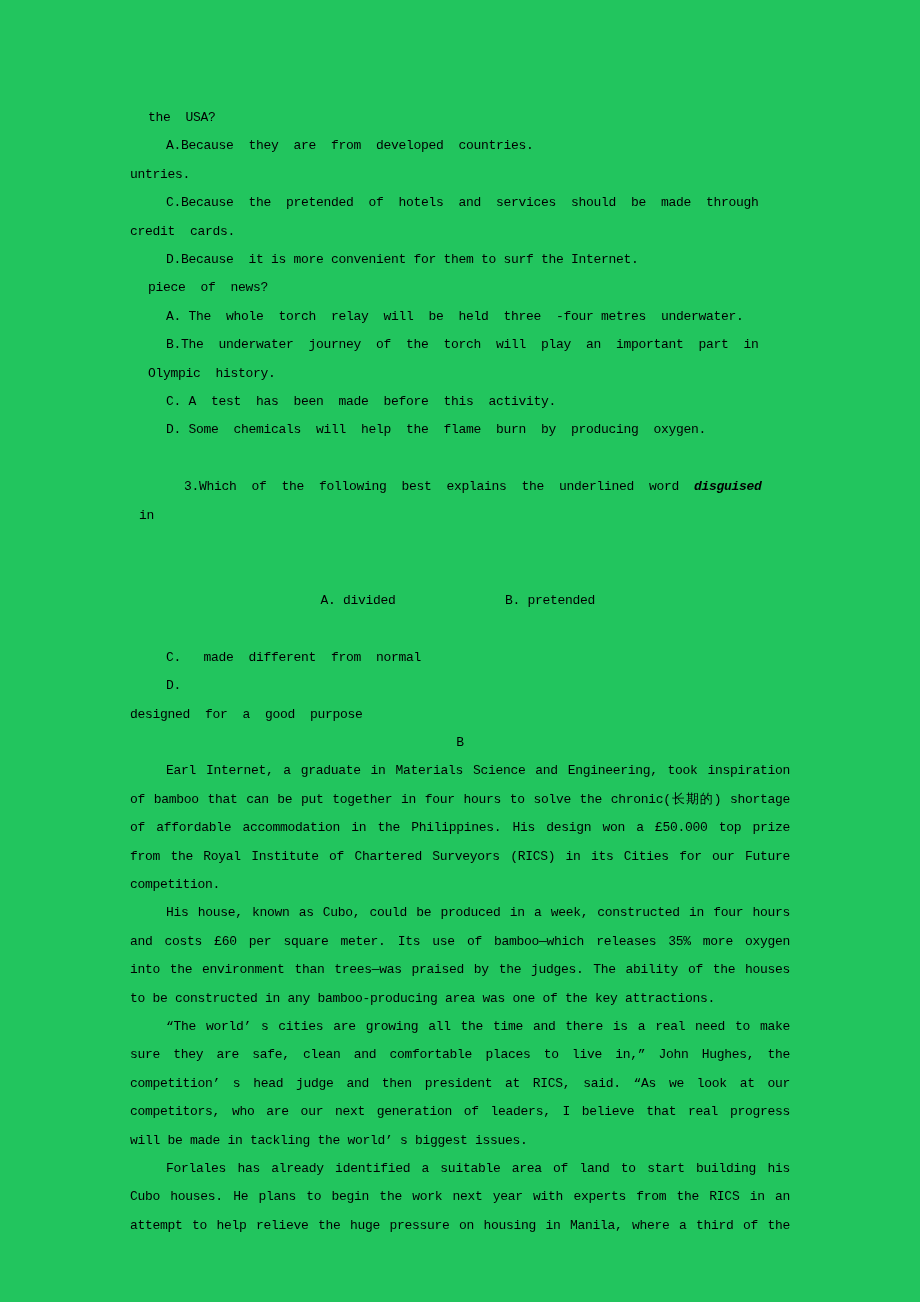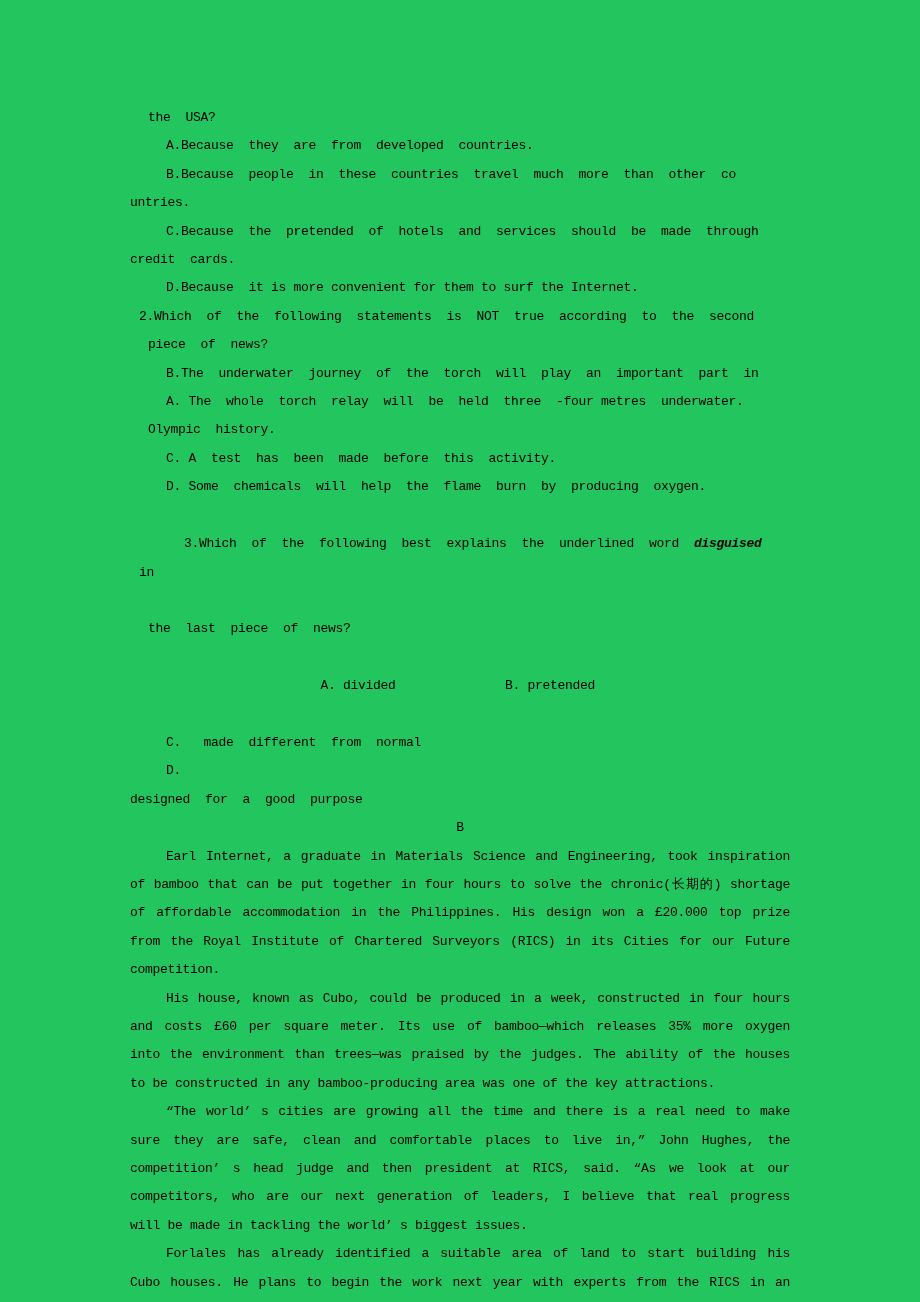--- a/index.html
+++ b/index.html
@@ -34,51 +34,48 @@
   .jst { text-align: justify; text-align-last: justify; }
 </style>
 </head>
 <body>
 
 <div class="page">
   <div class="content">
 
     <div class="line ind-s">the  USA?</div>
     <div class="line ind-o">A.Because  they  are  from  developed  countries.</div>
-    <div class="line ind-o">B.Because  people  in  these  countries  travel  much  more  than  other  co</div>
     <div class="line">untries.</div>
     <div class="line ind-o">C.Because  the  pretended  of  hotels  and  services  should  be  made  through</div>
     <div class="line">credit  cards.</div>
     <div class="line ind-o">D.Because  it is more convenient for them to surf the Internet.</div>
 
-    <div class="line ind-q">2.Which  of  the  following  statements  is  NOT  true  according  to  the  second</div>
     <div class="line ind-s">piece  of  news?</div>
+    <div class="line ind-o">A. The  whole  torch  relay  will  be  held  three  -four metres  underwater.</div>
     <div class="line ind-o">B.The  underwater  journey  of  the  torch  will  play  an  important  part  in</div>
-    <div class="line ind-o">A. The  whole  torch  relay  will  be  held  three  -four metres  underwater.</div>
     <div class="line ind-s">Olympic  history.</div>
     <div class="line ind-o">C. A  test  has  been  made  before  this  activity.</div>
     <div class="line ind-o">D. Some  chemicals  will  help  the  flame  burn  by  producing  oxygen.</div>
 
     <div class="line ind-q">
       <span>3.Which  of  the  following  best  explains  the  underlined  word  </span><span class="kw">disguised</span><span>  in</span>
     </div>
-    <div class="line ind-s">the  last  piece  of  news?</div>
     <div class="line ind-o">
       <span class="col">A. divided</span><span>B. pretended</span>
     </div>
     <div class="line ind-o split">
       <span>C.   made  different  from  normal</span><span>D.</span>
     </div>
     <div class="line">designed  for  a  good  purpose</div>
 
     <div class="line center">B</div>
 
     <div class="line pl jst ind-o">Earl Internet, a graduate in Materials Science and Engineering, took inspiration</div>
     <div class="line pl jst">of bamboo that can be put together in four hours to solve the chronic(长期的) shortage</div>
-    <div class="line pl jst">of affordable accommodation in the Philippines. His design won a £20.000 top prize</div>
+    <div class="line pl jst">of affordable accommodation in the Philippines. His design won a £50.000 top prize</div>
     <div class="line pl jst">from the Royal Institute of Chartered Surveyors (RICS) in its Cities for our Future</div>
     <div class="line pl">competition.</div>
 
     <div class="line pl jst ind-o">His house, known as Cubo, could be produced in a week, constructed in four hours</div>
     <div class="line pl jst">and costs £60 per square meter. Its use of bamboo—which releases 35% more oxygen</div>
     <div class="line pl jst">into the environment than trees—was praised by the judges. The ability of the houses</div>
     <div class="line pl">to be constructed in any bamboo-producing area was one of the key attractions.</div>
 
     <div class="line pl jst ind-o">“The world’ s cities are growing all the time and there is a real need to make</div>
     <div class="line pl jst">sure they are safe, clean and comfortable places to live in,” John Hughes, the</div>

